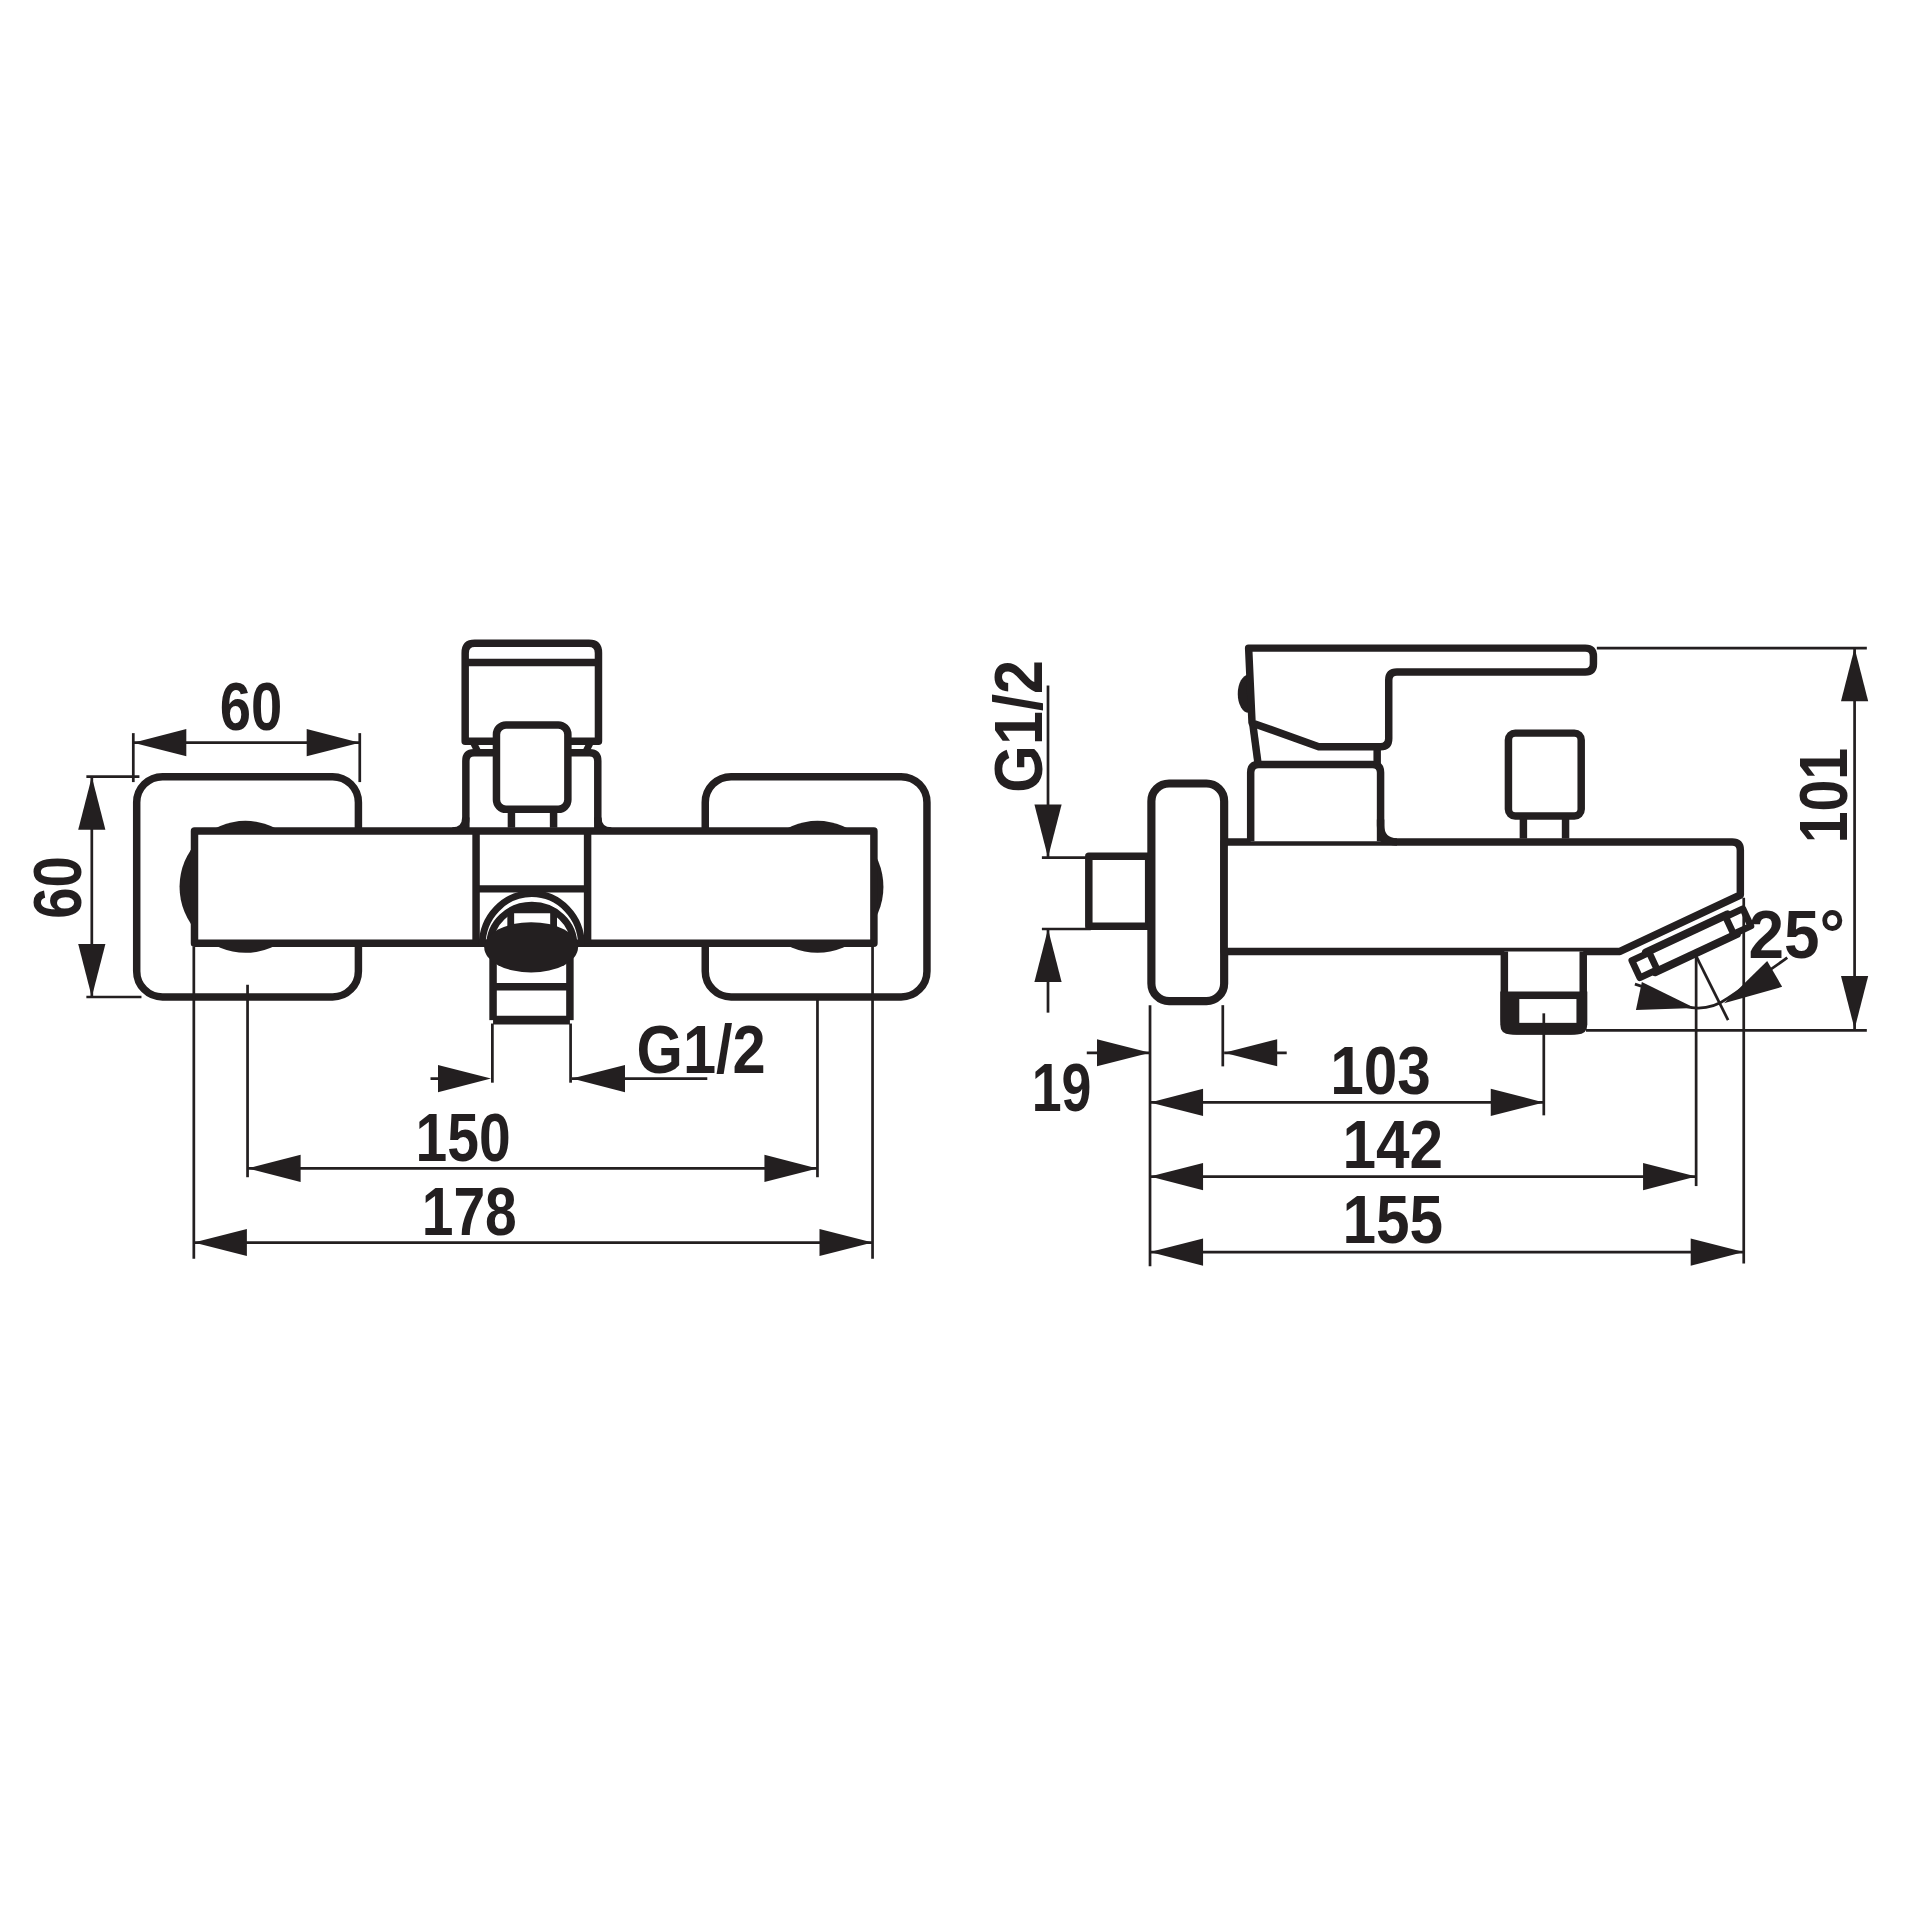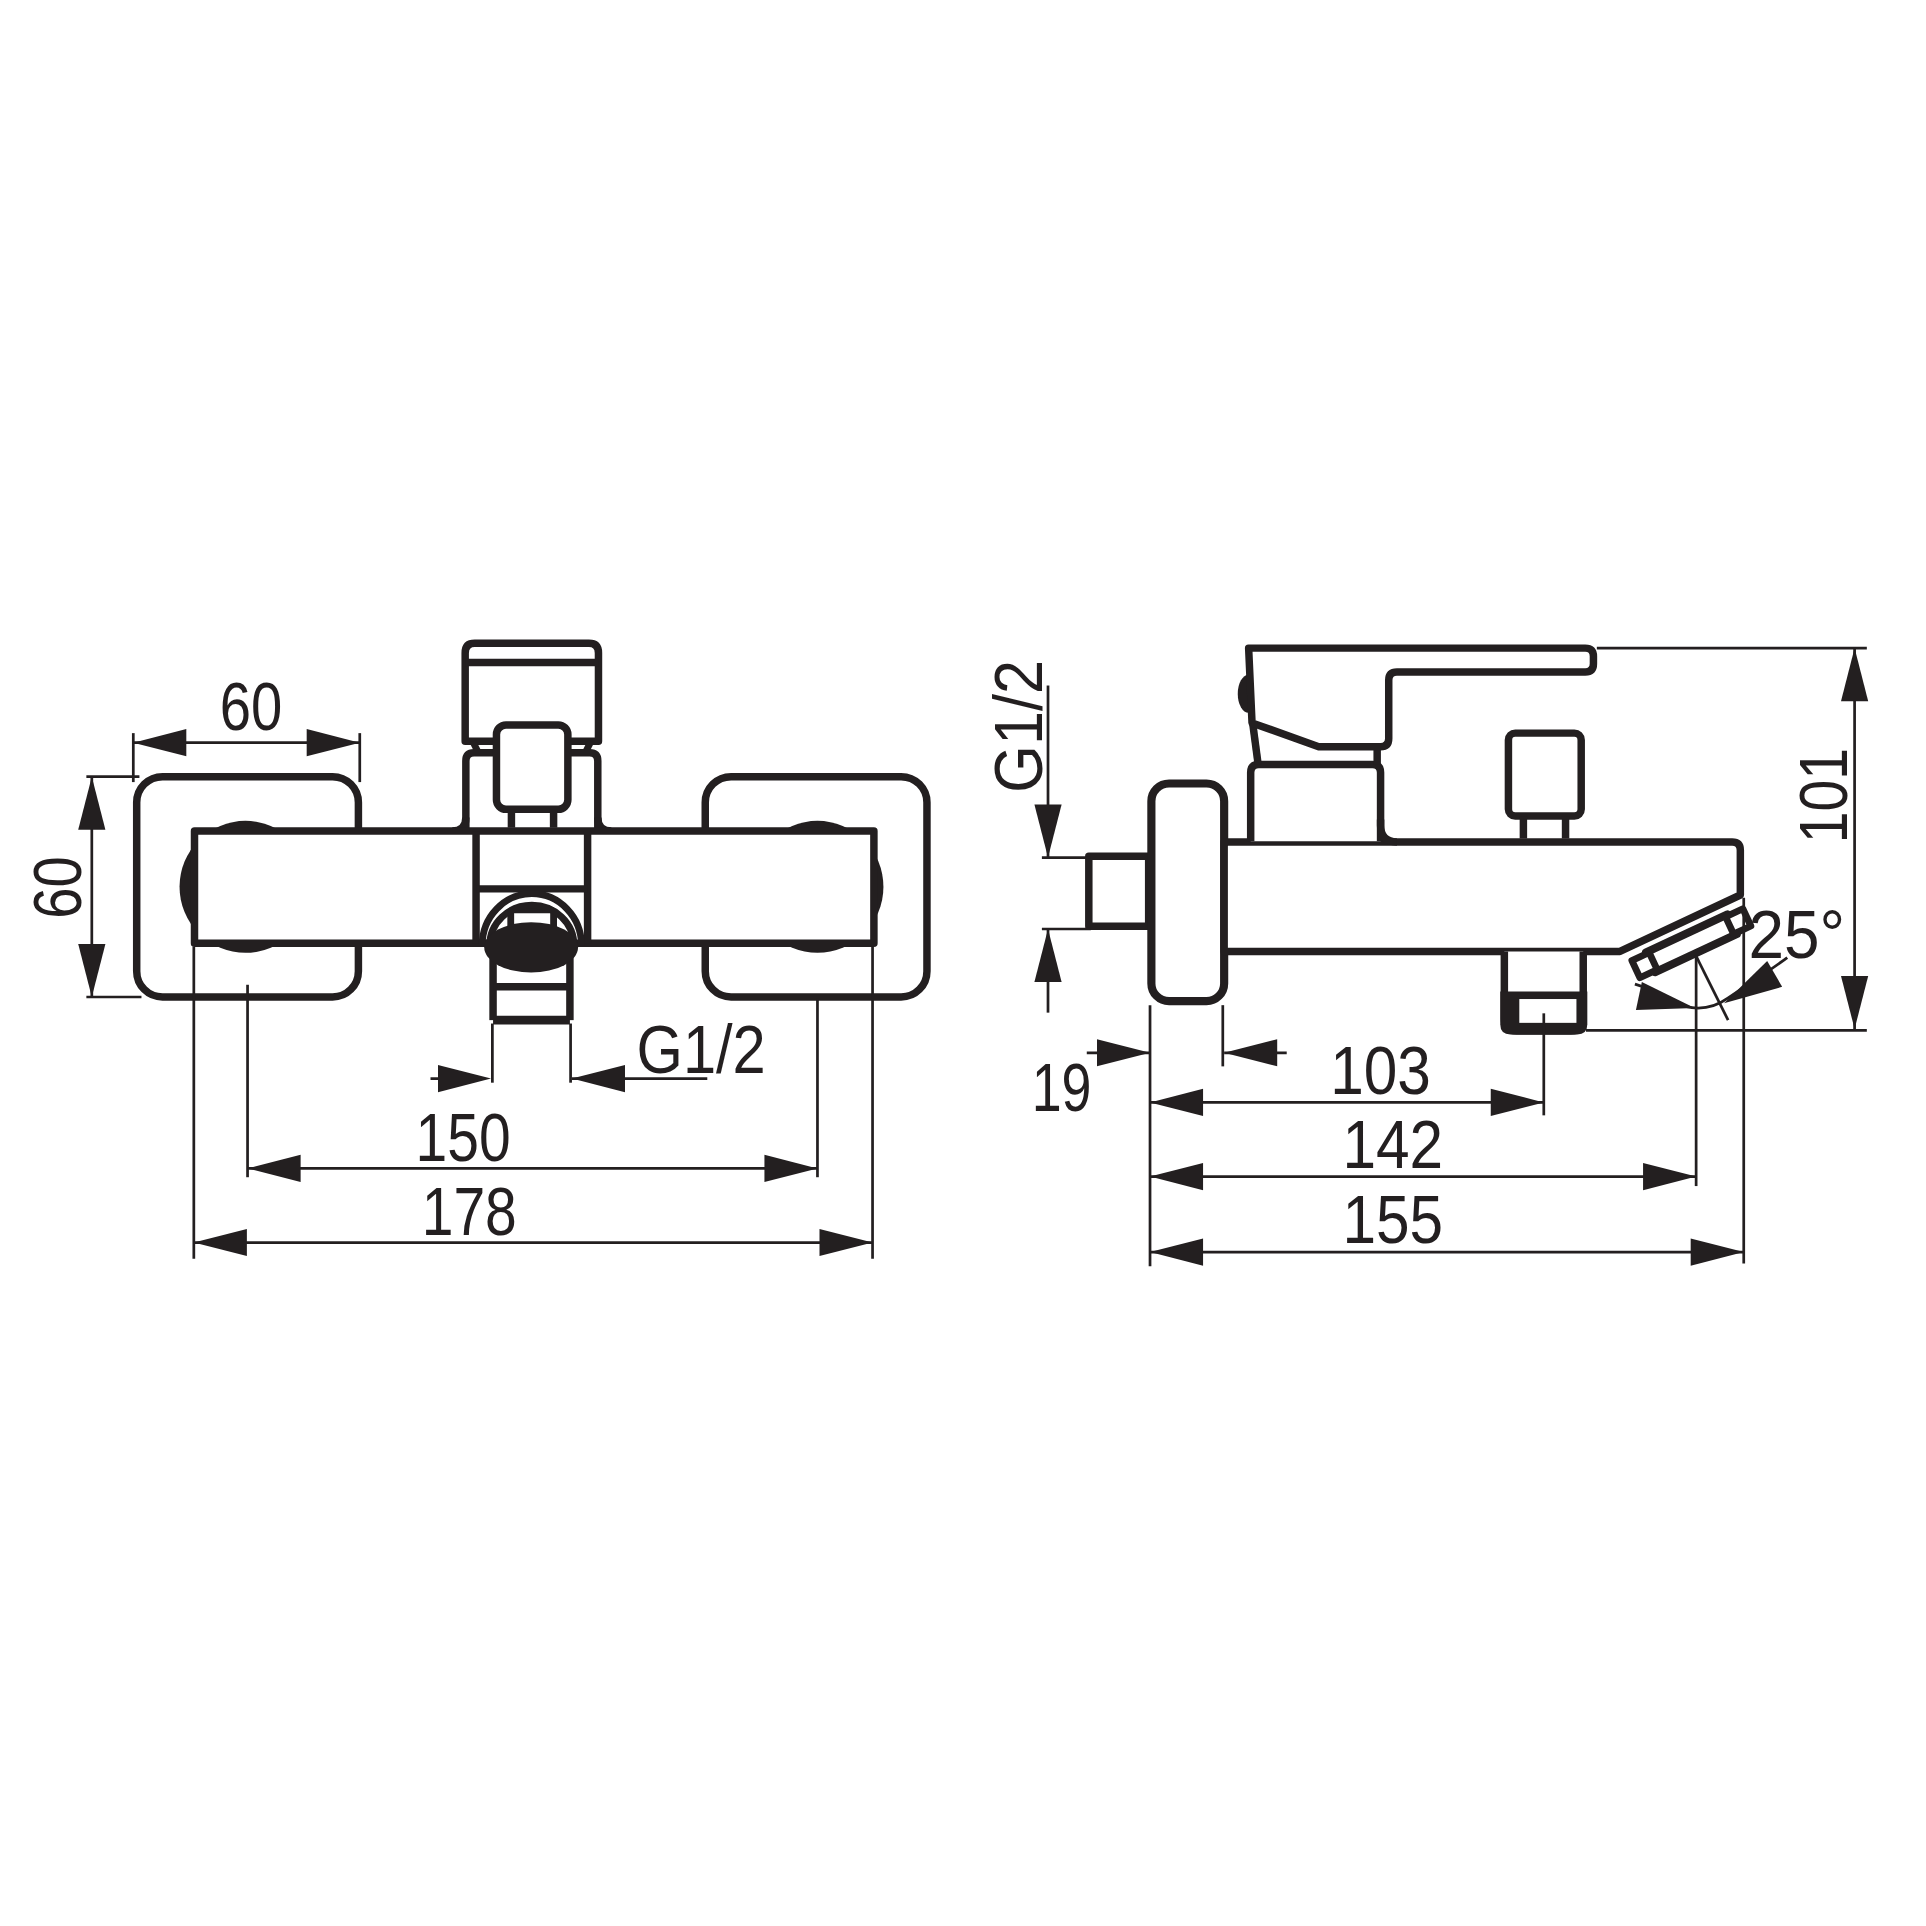--- a/index.html
+++ b/index.html
@@ -1,16 +1,16 @@
 <!DOCTYPE html>
 <html style="font-size:11px"><head>
 <meta charset="utf-8">
 <style>
   html,body{margin:0;padding:0;background:#ffffff;}
-  .wrap{width:1926px;height:1926px;background:#15803d;}
+  .wrap{width:1926px;height:1926px;background:#15803d;font-weight:bold;}
   text{font-family:"Liberation Sans", sans-serif; fill:#231f20;}
 </style>
 </head>
 <body>
 <div class="wrap">
 <svg width="1926" height="1926" viewBox="0 0 2832 2832">
 
 <rect x="0" y="0" width="2832" height="2832" fill="#ffffff"></rect>
 
 <g stroke="#231f20" fill="none" stroke-width="11" stroke-linejoin="round">

